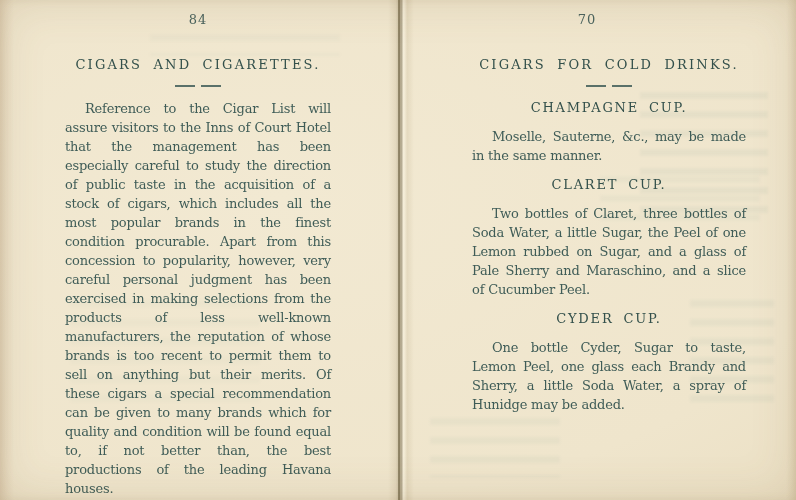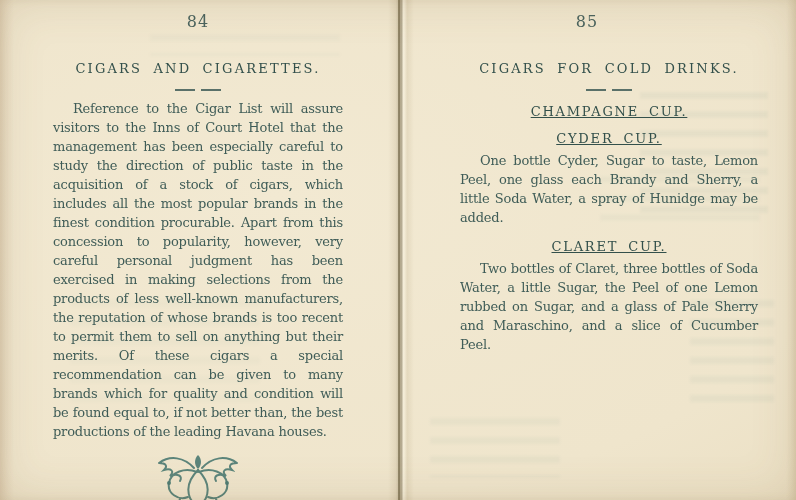--- a/index.html
+++ b/index.html
@@ -38,37 +38,37 @@
     background:rgba(72,60,26,.45);filter:blur(.4px);}
 
   .page{position:absolute;top:0;bottom:0;}
   .page-left{left:0;width:396px;}
   .page-right{left:402px;width:394px;}
 
   .textblock{position:relative;}
   .page-left  .textblock{width:290px;margin:0 auto;}
   .page-right .textblock{width:298px;margin-left:58px;}
 
-  .pagenum{padding-top:12px;text-align:center;font-size:16px;
+  .pagenum{padding-top:12px;text-align:center;font-size:13px;
     letter-spacing:1px;color:#4a635e;}
   .pagenum-right{transform:translateX(-22px);}
 
   .chapter-title{margin:30px 0 0 0;text-align:center;font-weight:normal;
     font-size:13px;letter-spacing:2.2px;word-spacing:5px;color:#33504b;}
   .heading-rule{width:46px;height:2px;margin:13px auto 0;color:#3f5c57;opacity:.85;
     background:linear-gradient(90deg,currentColor 0 44%,transparent 44% 56%,currentColor 56% 100%);}
 
   .body-copy{font-size:13px;line-height:19px;letter-spacing:-0.2px;
     text-align:justify;color:#3f5c57;}
-  .body-copy p{margin:0;}
+  .body-copy p{margin:12px;}
   .indent{text-indent:20px;}
   .page-left .body-copy{margin-top:8px;}
 
   .recipe-heading{margin:12px 0 5px 0;text-align:center;font-weight:normal;
-    font-size:13px;letter-spacing:1.8px;word-spacing:4px;color:#33504b;text-decoration:underline;}
+    font-size:13px;letter-spacing:1.8px;word-spacing:4px;color:#33504b;}
   .sec-first .recipe-heading{margin-top:13px;}
 
   .ornament{margin:12px auto 0;width:96px;text-align:center;}
 
   
   .ghost{position:absolute;pointer-events:none;filter:blur(1.6px);
     background:repeating-linear-gradient(180deg,
       rgba(102,140,128,.16) 0 7px, rgba(102,140,128,0) 7px 19px);}
   .g1{left:640px;top:92px;width:128px;height:130px;opacity:.45;}
   .g2{left:690px;top:300px;width:84px;height:110px;opacity:.4;}
@@ -119,41 +119,42 @@
             <circle cx="19" cy="30" r="2"></circle>
               <circle cx="77" cy="30" r="2"></circle>
           </g>
         </svg>
       </div>
     </div>
   </div>
 
   <div class="page page-right">
     <div class="textblock">
-      <div class="pagenum pagenum-right">85</div>
+      <div class="pagenum pagenum-right">70</div>
       <h1 class="chapter-title">CIGARS FOR COLD DRINKS.</h1>
       <div class="heading-rule"></div>
 
       <section class="sec-first">
         <h2 class="recipe-heading">CHAMPAGNE CUP.</h2>
         <div class="body-copy">
+          <p class="indent">Moselle, Sauterne, &amp;c., may be made in the same manner.</p>
+        </div>
+      </section>
+
+      <section>
+        <h2 class="recipe-heading">CLARET CUP.</h2>
+        <div class="body-copy">
+          <p class="indent">Two bottles of Claret, three bottles of Soda Water, a little Sugar, the Peel of one Lemon rubbed on Sugar, and a glass of Pale Sherry and Maraschino, and a slice of Cucumber Peel.</p>
         </div>
       </section>
 
       <section>
         <h2 class="recipe-heading">CYDER CUP.</h2>
         <div class="body-copy">
           <p class="indent">One bottle Cyder, Sugar to taste, Lemon Peel, one glass each Brandy and Sherry, a little Soda Water, a spray of Hunidge may be added.</p>
-        </div>
-      </section>
-
-      <section>
-        <h2 class="recipe-heading">CLARET CUP.</h2>
-        <div class="body-copy">
-          <p class="indent">Two bottles of Claret, three bottles of Soda Water, a little Sugar, the Peel of one Lemon rubbed on Sugar, and a glass of Pale Sherry and Maraschino, and a slice of Cucumber Peel.</p>
         </div>
       </section>
 
     </div>
   </div>
 
   <div class="gutter"></div>
   <div class="gutter-line"></div>
   <div class="edge-left"></div>
   <div class="edge-right"></div>

